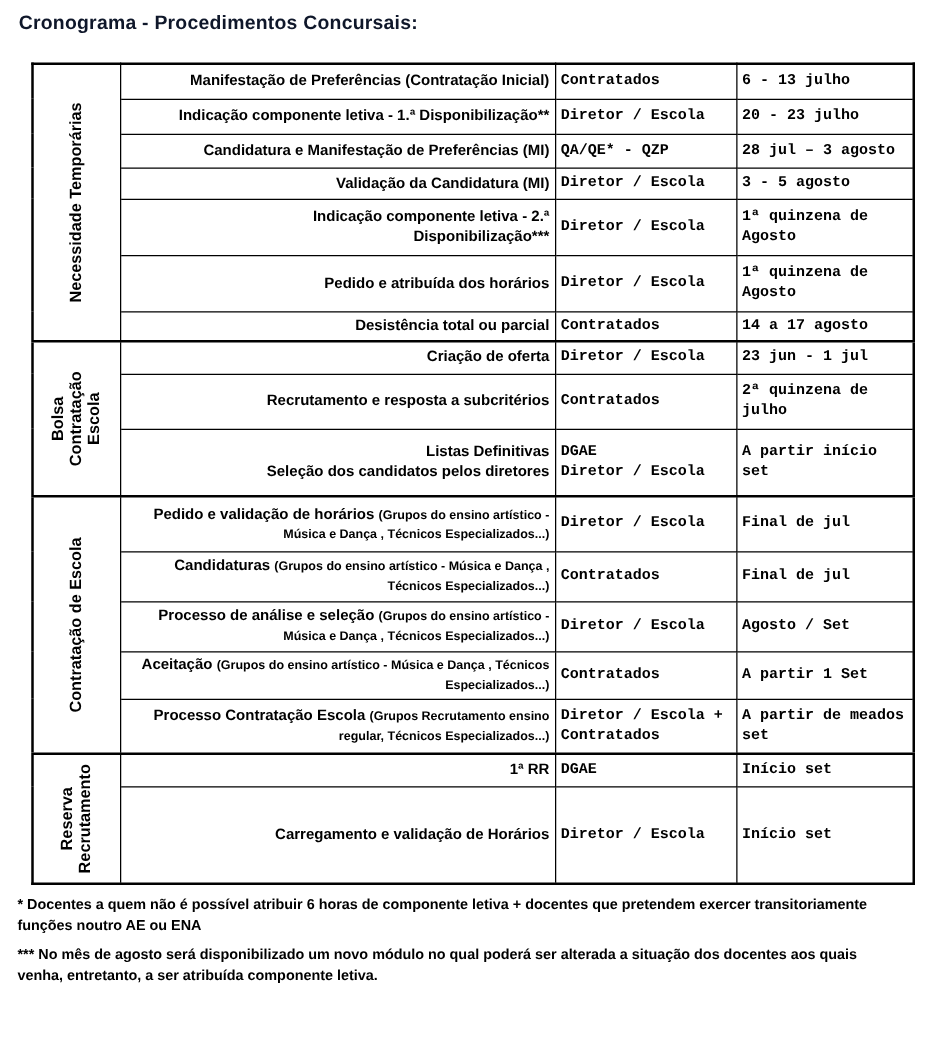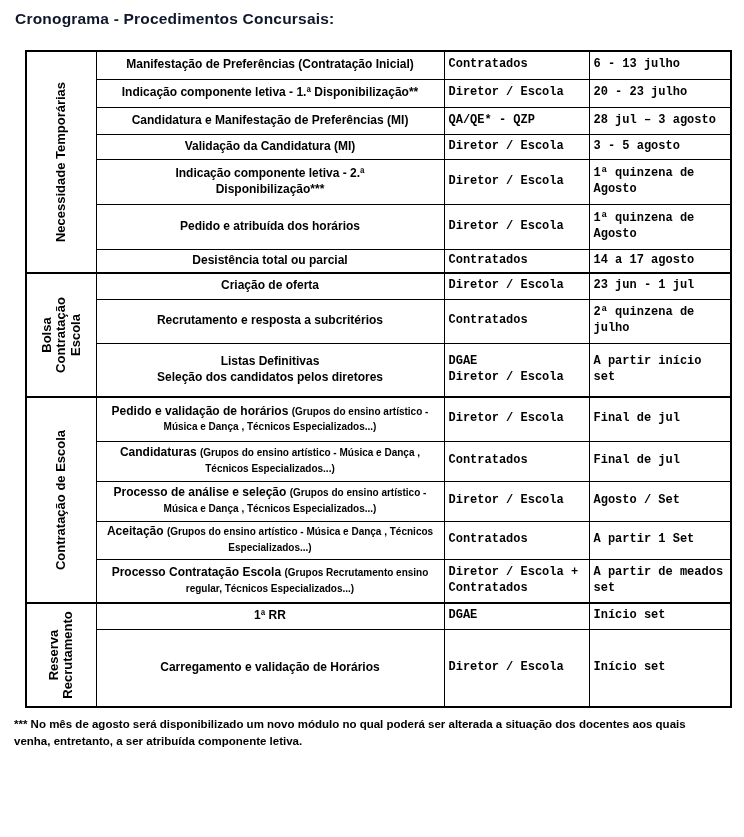--- a/index.html
+++ b/index.html
@@ -59,21 +59,21 @@
     left: 50%;
     transform: translate(-50%, -50%) rotate(-90deg);
     white-space: nowrap;
     font-size: 13px;
     line-height: 1.1;
     text-align: center;
     font-weight: bold;
   }
   .vlabel span { display: block; }
   td.act {
-    text-align: center;
+    text-align: right;
     padding-left: 8px;
     padding-right: 6px;
   }
   td.mid, td.date { text-align: left; font-family: Liberation Mono, monospace; }
   .paren { font-size: 10px; }
   .block { display: block; }
   td.nb { border-bottom: none; }
   td.nt { border-top: none; }
   .footnotes {
     margin: 8px 0 0 14px;
@@ -240,14 +240,15 @@
       <tr style="height:78px">
         <td class="act"><span>Carregamento e validação de Horários</span></td>
         <td class="mid"><span>Diretor / Escola</span></td>
         <td class="date"><span>Início set</span></td>
       </tr>
     </tbody>
   </table>
 </div>
 
 <div class="footnotes">
+  <p>* Docentes a quem não é possível atribuir 6 horas de componente letiva + docentes que pretendem exercer transitoriamente funções noutro AE ou ENA</p>
   <p>*** No mês de agosto será disponibilizado um novo módulo no qual poderá ser alterada a situação dos docentes aos quais venha, entretanto, a ser atribuída componente letiva.</p>
 </div>
 
 </body></html>

